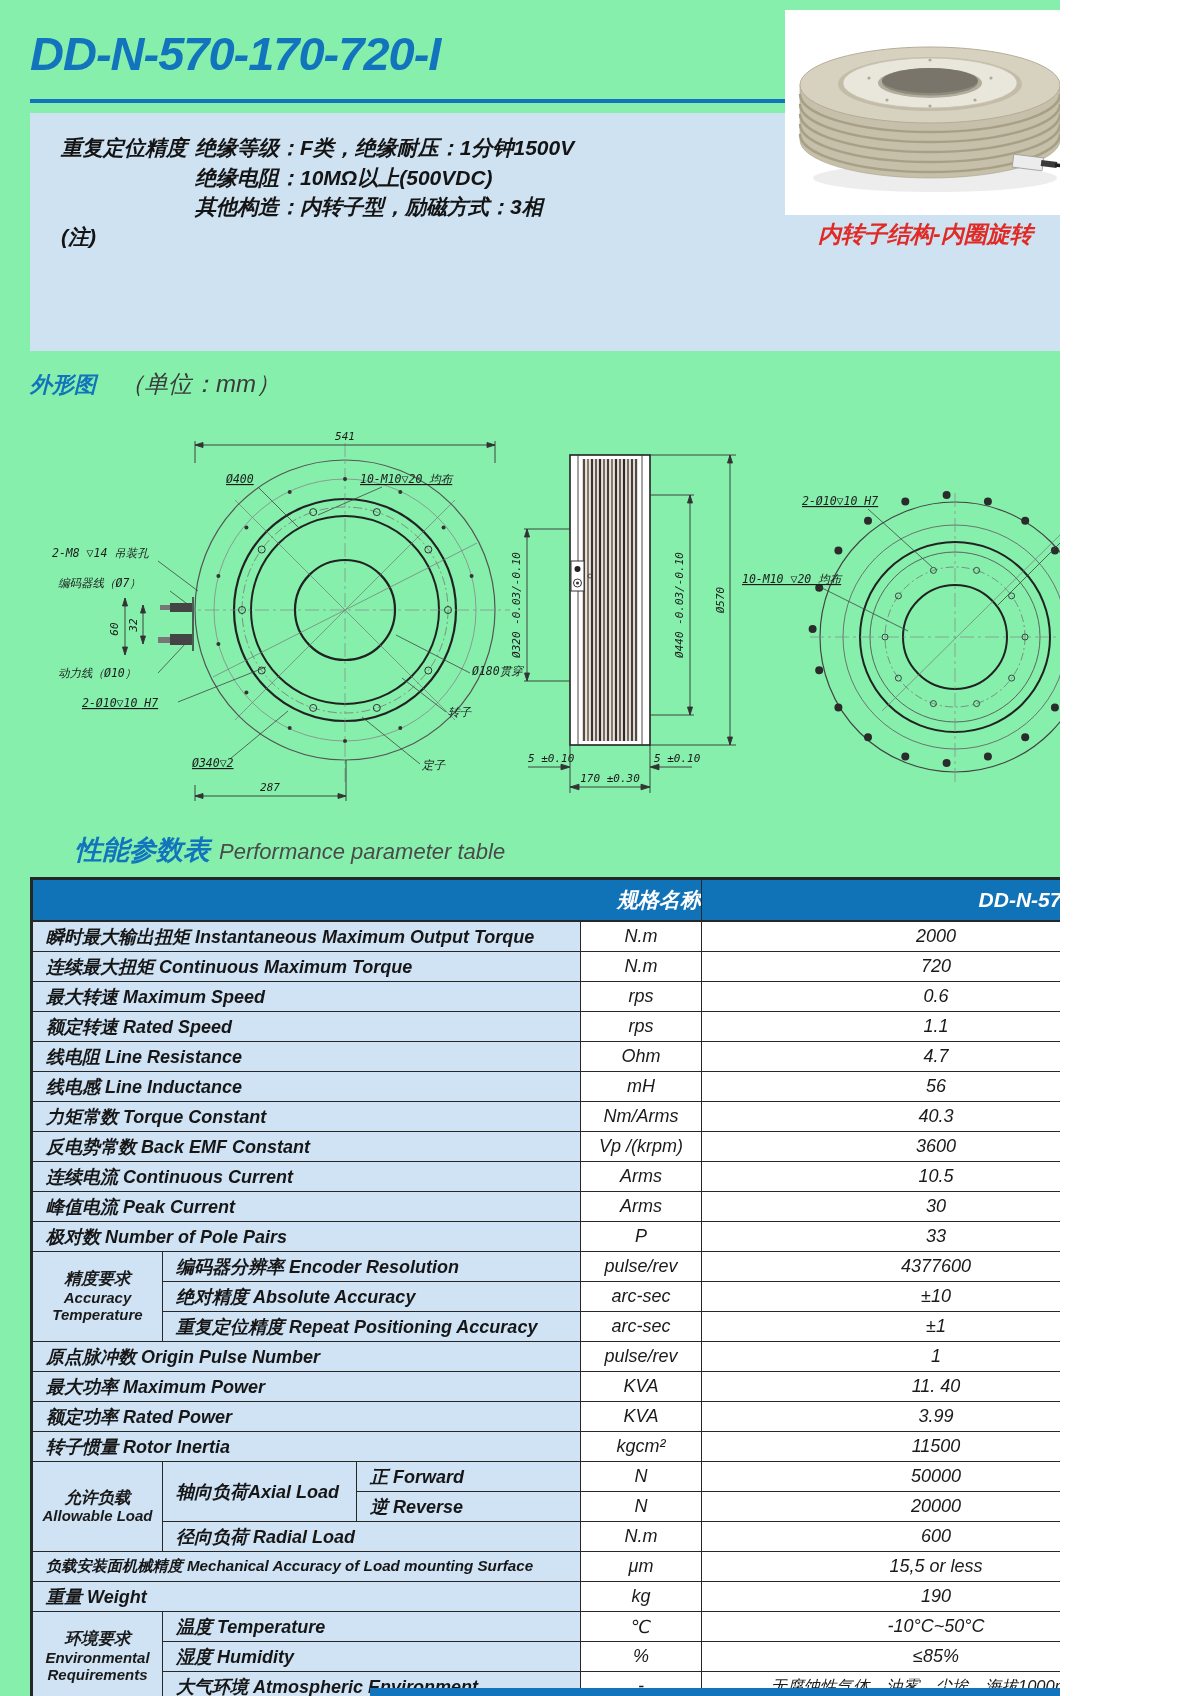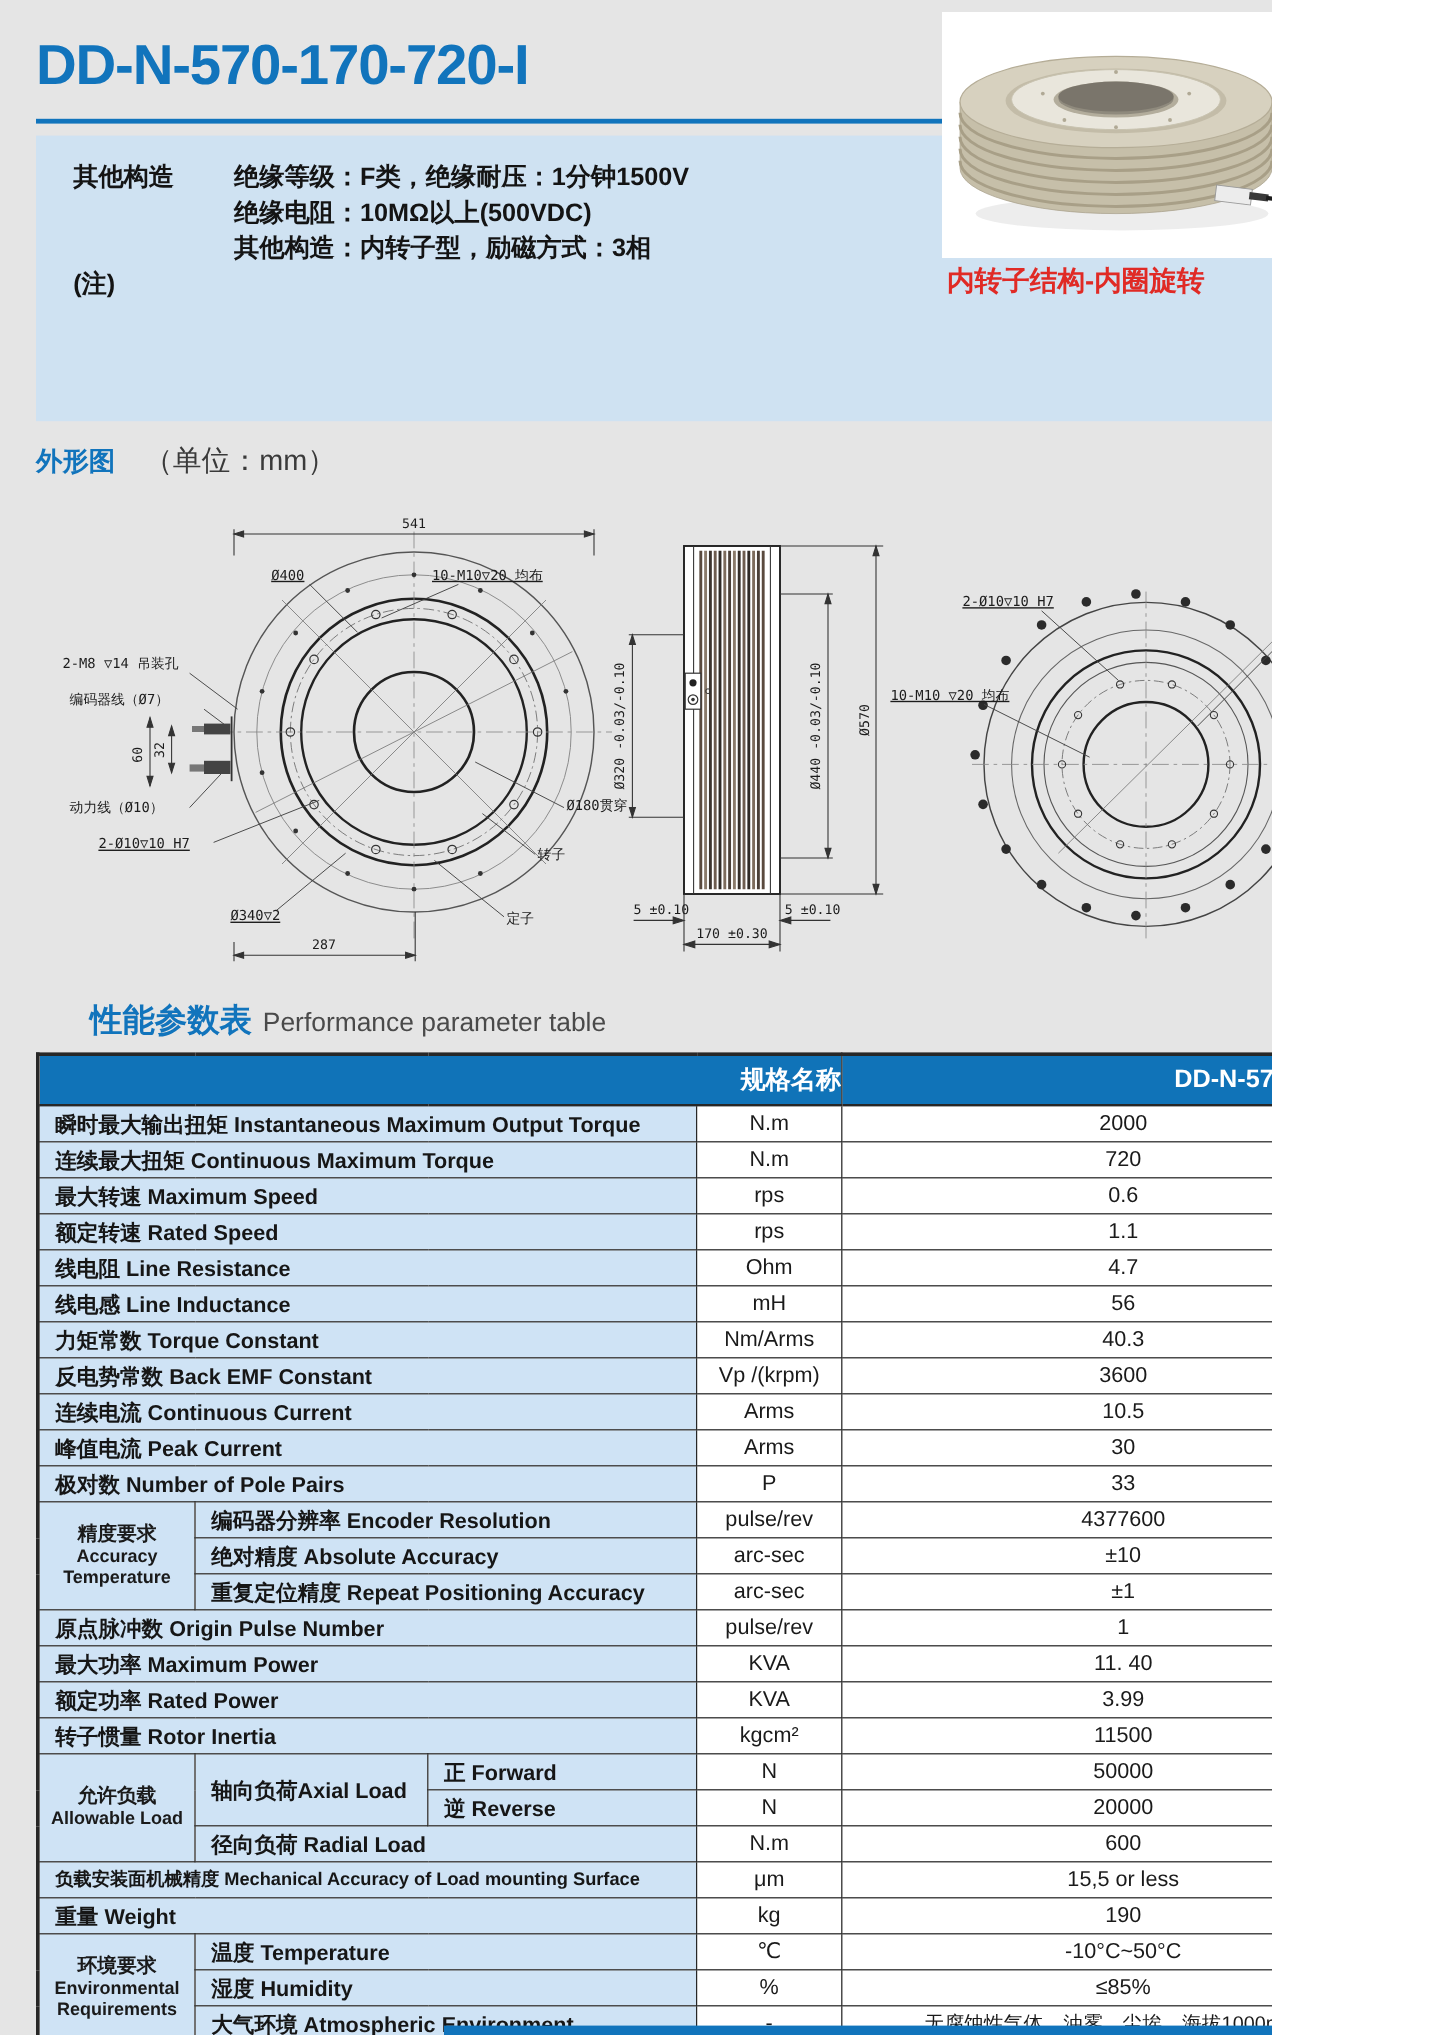--- a/index.html
+++ b/index.html
@@ -1,34 +1,34 @@
 <!DOCTYPE html>
 <html><head>
 <meta charset="utf-8">
 <style>
   html,body{margin:0;padding:0;background:#ffffff;}
   body{font-family:"Liberation Sans","DejaVu Sans",sans-serif;color:#1a1a1a;}
-  .page{position:relative;width:1060px;height:1696px;background:#e5e5e5;overflow:hidden;}
+  .page{position:relative;width:1060px;height:1696px;background:#86efac;overflow:hidden;font-style:italic;}
 
   
   .model-title{position:absolute;left:30px;top:26px;margin:0;font-size:47px;font-weight:bold;
     color:#1174bc;letter-spacing:-1px;}
   .title-rule{position:absolute;left:30px;top:99px;width:1140px;height:4px;background:#1174bc;}
 
   
   .info-box{position:absolute;left:30px;top:113px;width:1140px;height:238px;background:#cfe2f2;}
   .info-inner{padding:20px 0 0 31px;font-size:21px;line-height:29.5px;font-weight:600;color:#141414;}
   .spec-row,.note-row{display:flex;}
   .spec-label{width:134px;flex:0 0 134px;}
   .note-label{width:49px;flex:0 0 49px;}
   .info-lines div{white-space:nowrap;}
 
   
   .product-photo{position:absolute;left:785px;top:10px;width:295px;height:205px;background:#ffffff;z-index:3;}
-  .photo-caption{position:absolute;left:749px;top:219px;width:295px;text-align:center;
+  .photo-caption{position:absolute;left:818px;top:219px;width:295px;text-align:left;
     font-size:23px;font-weight:bold;color:#e02a25;z-index:4;}
 
   
   .section-heading{position:absolute;left:30px;top:368px;}
   .section-heading .cn{font-size:22px;font-weight:bold;color:#1174bc;}
   .section-heading .unit{font-size:24px;color:#3a3a3a;margin-left:24px;}
 
   .drawings{position:absolute;left:30px;top:415px;width:1140px;height:400px;}
   .drawings text{font-family:"DejaVu Sans Mono","Liberation Sans",sans-serif;font-size:11.5px;fill:#1c1c1c;}
   .drawings text.dim{font-size:11px;}
@@ -59,21 +59,21 @@
 <body>
 
 <div class="page">
 
   <h1 class="model-title">DD-N-570-170-720-I</h1>
   <div class="title-rule"></div>
 
   <div class="info-box">
     <div class="info-inner">
       <div class="spec-row">
-        <span class="spec-label">其他构造</span>
+        <span class="spec-label">重复定位精度</span>
         <div class="info-lines">
           <div>绝缘等级：F类，绝缘耐压：1分钟1500V</div>
           <div>绝缘电阻：10MΩ以上(500VDC)</div>
           <div>其他构造：内转子型，励磁方式：3相</div>
         </div>
       </div>
       <div class="note-row">
         <span class="note-label">(注)</span>
       </div>
     </div>

